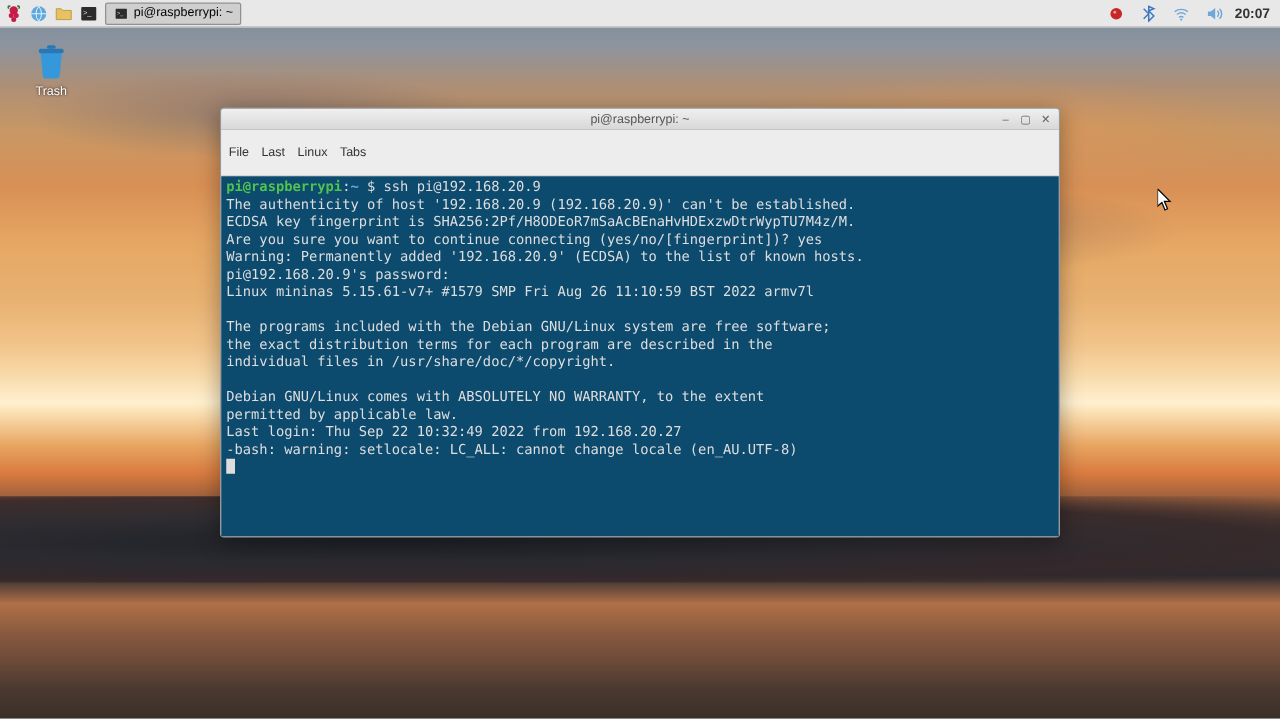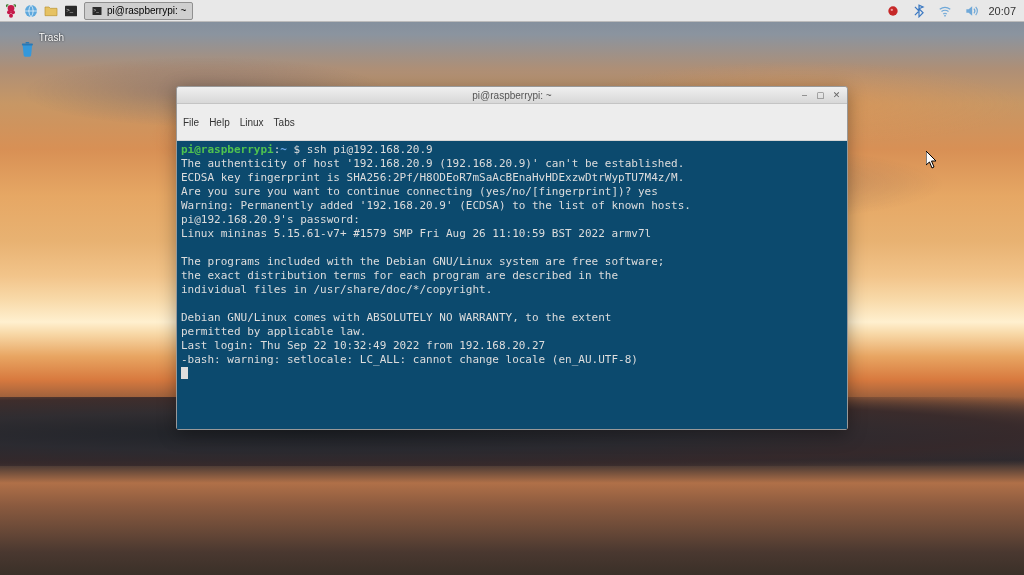--- a/index.html
+++ b/index.html
@@ -38,34 +38,34 @@
   }
 
   
   .taskbar {
     position: absolute; top: 0; left: 0; right: 0; height: 22px;
     background: #e8e8e8; border-bottom: 1px solid #bbb;
     display: flex; align-items: center; z-index: 10;
     font-size: 11px;
   }
   .taskbar-left { display: flex; align-items: center; gap: 2px; padding-left: 2px; }
-  .taskbar-right { margin-left: auto; display: flex; align-items: center; gap: 8px; padding-right: 8px; }
+  .taskbar-right { margin-left: auto; display: flex; align-items: center; gap: 8px; padding-right: 8px; font-weight: bold; }
   .tb-icon { width: 18px; height: 18px; display: flex; align-items: center; justify-content: center; cursor: pointer; }
   .task-btn {
     height: 18px; padding: 0 6px; margin-left: 2px;
     background: #dcdcdc; border: 1px solid #b0b0b0; border-radius: 2px;
     display: flex; align-items: center; gap: 4px; font-size: 10px; cursor: pointer;
   }
   .task-btn.active { background: #cfcfcf; border-color: #909090; }
   .clock { font-size: 11px; color: #333; }
 
   
   .desktop-icon {
     position: absolute; top: 32px; left: 18px; width: 46px;
-    display: flex; flex-direction: row; align-items: flex-start; gap: 2px;
+    display: flex; flex-direction: column; align-items: center; gap: 2px;
     z-index: 2; cursor: pointer;
   }
   .desktop-icon .lbl { color: #fff; font-size: 10px; text-shadow: 0 0 2px #000; }
 
   
   .window {
     position: absolute; top: 86px; left: 176px; width: 672px; height: 344px;
     background: #e6e6e6; border: 1px solid #999; border-radius: 3px;
     box-shadow: 0 4px 18px rgba(0,0,0,0.35); z-index: 5;
     display: flex; flex-direction: column;
@@ -181,21 +181,21 @@
   <div class="titlebar">
     <span>pi@raspberrypi: ~</span>
     <div class="win-controls">
       <div class="win-btn">‒</div>
       <div class="win-btn">▢</div>
       <div class="win-btn">✕</div>
     </div>
   </div>
   <div class="menubar">
     <span>File</span>
-    <span>Help</span>
+    <span>Last</span>
     <span>Linux</span>
     <span>Tabs</span>
   </div>
   <div class="terminal" id="term"><span class="prompt-user">pi@raspberrypi</span><span class="dollar">:</span><span class="prompt-path">~</span> <span class="dollar">$</span> ssh pi@192.168.20.9
 The authenticity of host '192.168.20.9 (192.168.20.9)' can't be established.
 ECDSA key fingerprint is SHA256:2Pf/H8ODEoR7mSaAcBEnaHvHDExzwDtrWypTU7M4z/M.
 Are you sure you want to continue connecting (yes/no/[fingerprint])? yes
 Warning: Permanently added '192.168.20.9' (ECDSA) to the list of known hosts.
 pi@192.168.20.9's password:
 Linux mininas 5.15.61-v7+ #1579 SMP Fri Aug 26 11:10:59 BST 2022 armv7l

